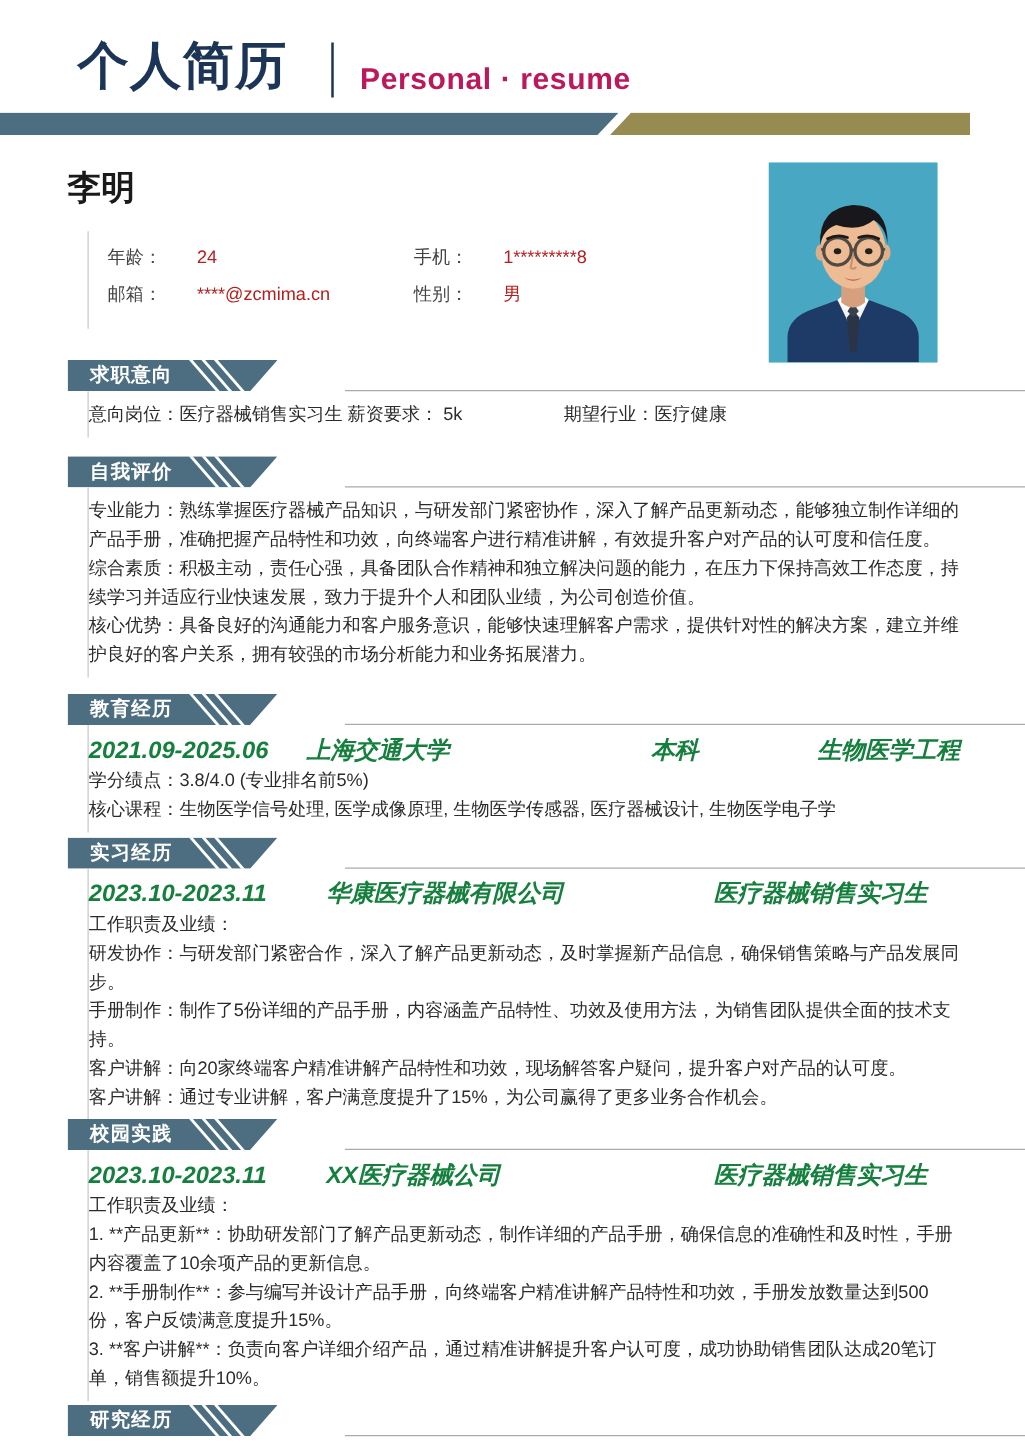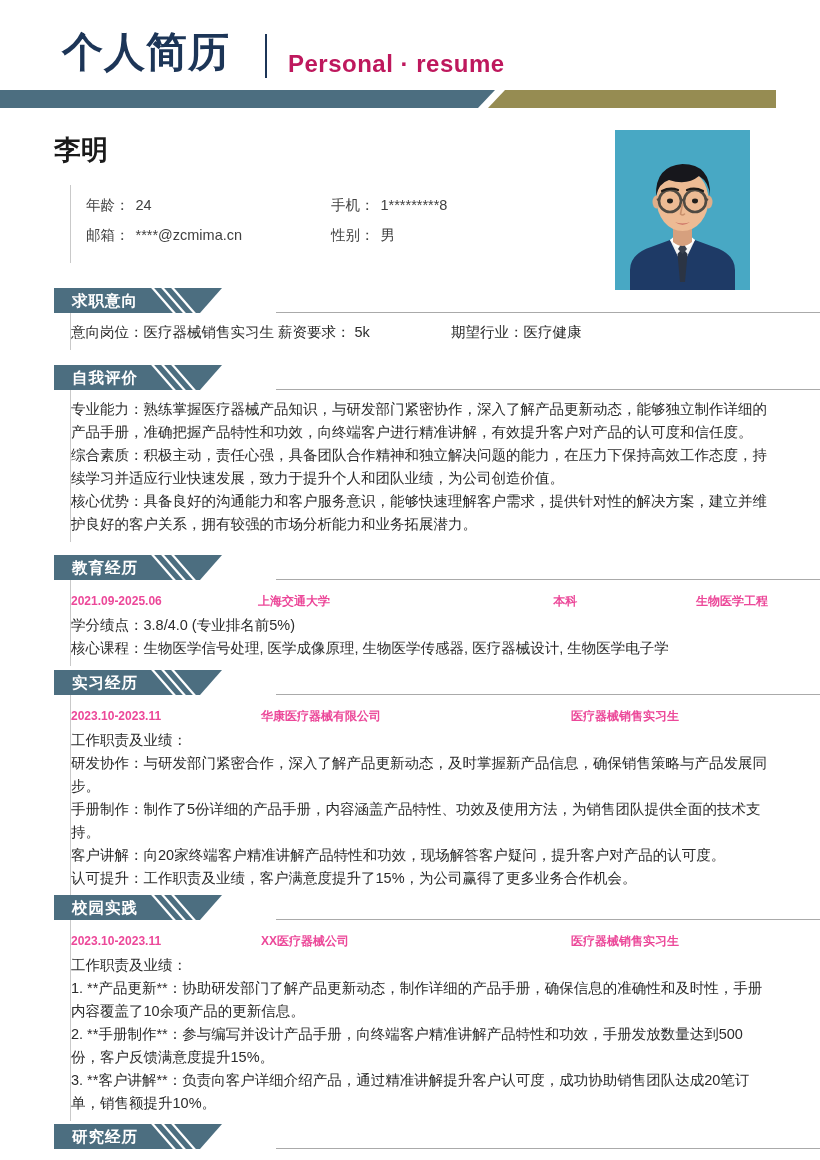--- a/index.html
+++ b/index.html
@@ -100,22 +100,22 @@
   }
   .info-cell { display: flex; align-items: baseline; }
   .info-cell.c1 { width: 245px; }
   .info-lbl {
     font-size: 14.5px;
     color: #444444;
     white-space: nowrap;
   }
   .info-val {
     font-size: 14.5px;
-    color: #404040;
-    margin-left: 6px;
+    color: #b91c1c;
+    margin-left: 28px;
     white-space: nowrap;
   }
 
   
   .photo {
     position: absolute;
     left: 615px; top: 130px;
     width: 135px; height: 160px;
     background: #48a8c4;
     overflow: hidden;
@@ -186,25 +186,26 @@
     text-align: left;
   }
 
   
   .intent-row { display: flex; }
   .intent-a { width: 380px; }
 
   
   .entry-hdr {
     display: flex;
-    font-size: 12px;
+    font-size: 19px;
     font-weight: bold;
-    color: #ec4899;
+    color: #15803d;
     line-height: 26px;
     white-space: nowrap;
+    font-style: italic;
   }
   .entry-date { width: 190px; }
   .entry-org { width: 300px; }
   .entry-role { flex: 1; }
 </style>
 </head>
 <body>
 
 <div class="page">
 
@@ -350,21 +351,21 @@
     <div class="sec-body">
       <div class="entry-hdr">
         <span class="entry-date">2023.10-2023.11</span>
         <span style="width:310px;">华康医疗器械有限公司</span>
         <span class="entry-role">医疗器械销售实习生</span>
       </div>
       <div class="line">工作职责及业绩：</div>
       <div class="para">研发协作：与研发部门紧密合作，深入了解产品更新动态，及时掌握新产品信息，确保销售策略与产品发展同步。</div>
       <div class="para">手册制作：制作了5份详细的产品手册，内容涵盖产品特性、功效及使用方法，为销售团队提供全面的技术支持。</div>
       <div class="para">客户讲解：向20家终端客户精准讲解产品特性和功效，现场解答客户疑问，提升客户对产品的认可度。</div>
-      <div class="para">认可提升：工作职责及业绩，客户满意度提升了15%，为公司赢得了更多业务合作机会。</div>
+      <div class="para">客户讲解：通过专业讲解，客户满意度提升了15%，为公司赢得了更多业务合作机会。</div>
     </div>
   </div>
 
   <div class="section" style="top:895px;">
     <div class="sec-head">
       <div class="sec-tab"></div>
       <div class="sec-stripe s1"></div>
       <div class="sec-stripe s2"></div>
       <div class="sec-stripe s3"></div>
       <div class="sec-title">校园实践</div>

